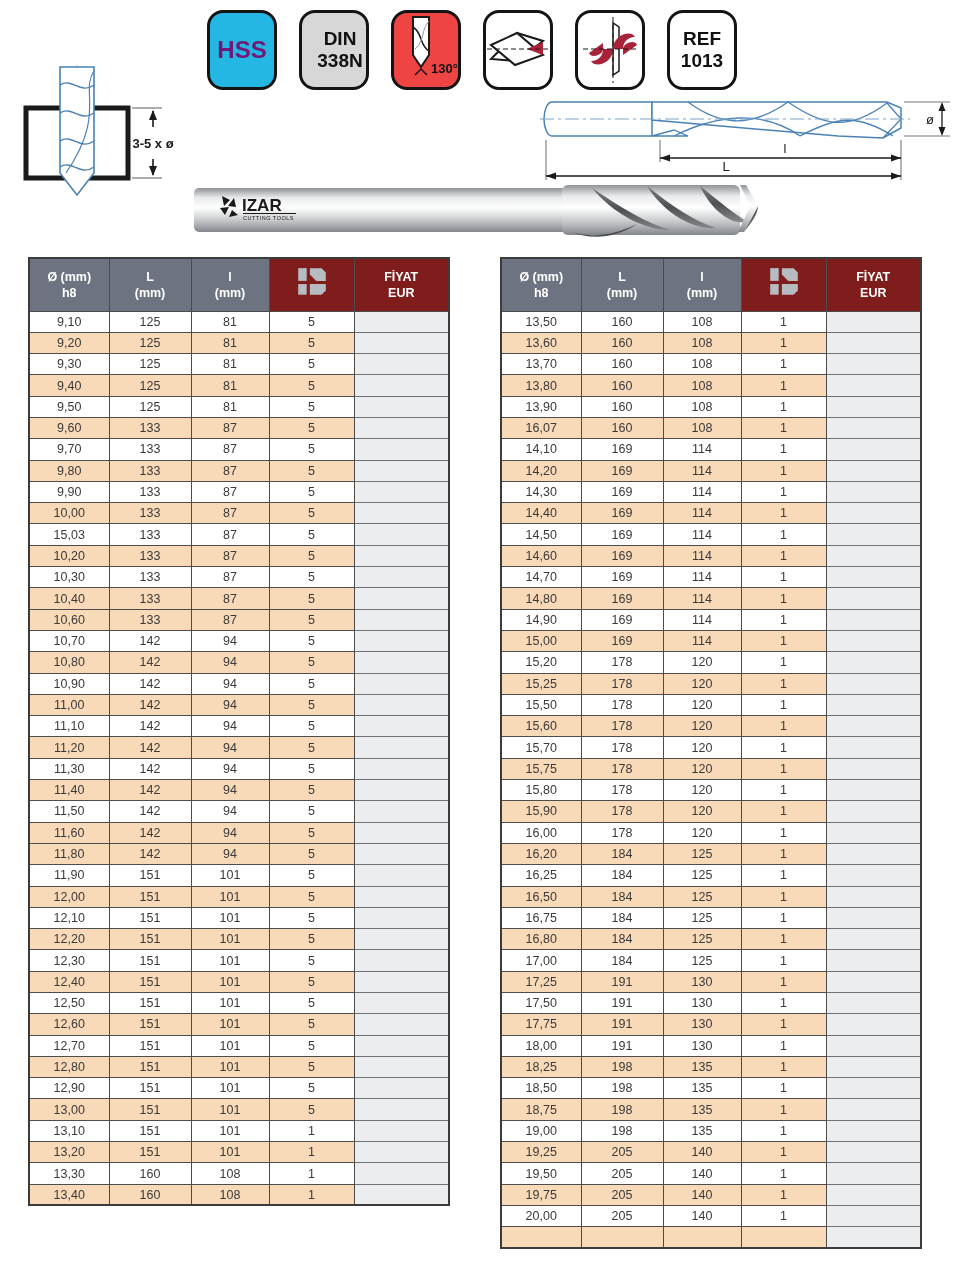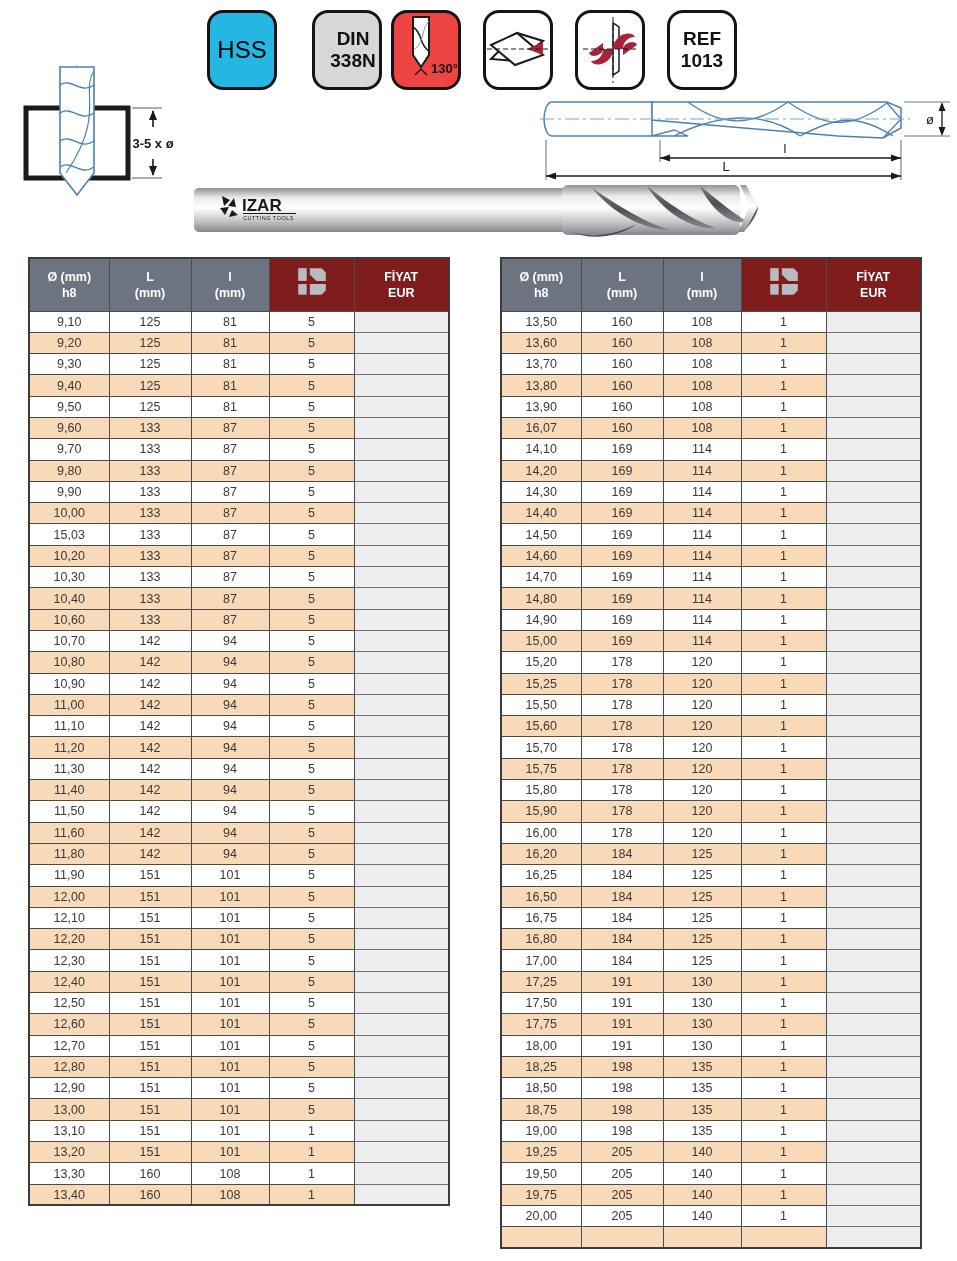--- a/index.html
+++ b/index.html
@@ -5,22 +5,22 @@
   * { margin:0; padding:0; box-sizing:border-box; }
   html,body { width:957px; height:1261px; background:#ffffff;
     font-family:"Liberation Sans", sans-serif; }
   .page { position:relative; width:957px; height:1261px; overflow:hidden; }
 
   
   .badge { position:absolute; top:10px; width:70px; height:80px;
     border:3px solid #141414; border-radius:16px;
     display:flex; flex-direction:column; align-items:center; justify-content:center;
     text-align:center; }
-  .badge-hss   { left:207px; background:#25b7e3; color:#000000; font-weight:normal; font-size:24px; }
-  .badge-din   { left:312px; background:#d7d7d7; color:#111111; font-weight:bold; font-size:19px; line-height:1.15;padding-left:12px; }
+  .badge-hss   { left:207px; background:#25b7e3; color:#701a75; font-weight:bold; font-size:24px; }
+  .badge-din   { left:299px; background:#d7d7d7; color:#111111; font-weight:bold; font-size:19px; line-height:1.15;padding-left:12px; }
   .badge-angle { left:391px; background:#ef4444; }
   .badge-pt    { left:483px; background:#ffffff; }
   .badge-xs    { left:575px; background:#ffffff; }
   .badge-ref   { left:667px; background:#ffffff; color:#111111; font-weight:bold; font-size:19px; line-height:1.15;text-align:center; }
 
   
   .block-diagram { position:absolute; left:10px; top:55px; }
   .line-drawing  { position:absolute; left:538px; top:86px; }
   .drill-photo   { position:absolute; left:192px; top:182px; }
 

